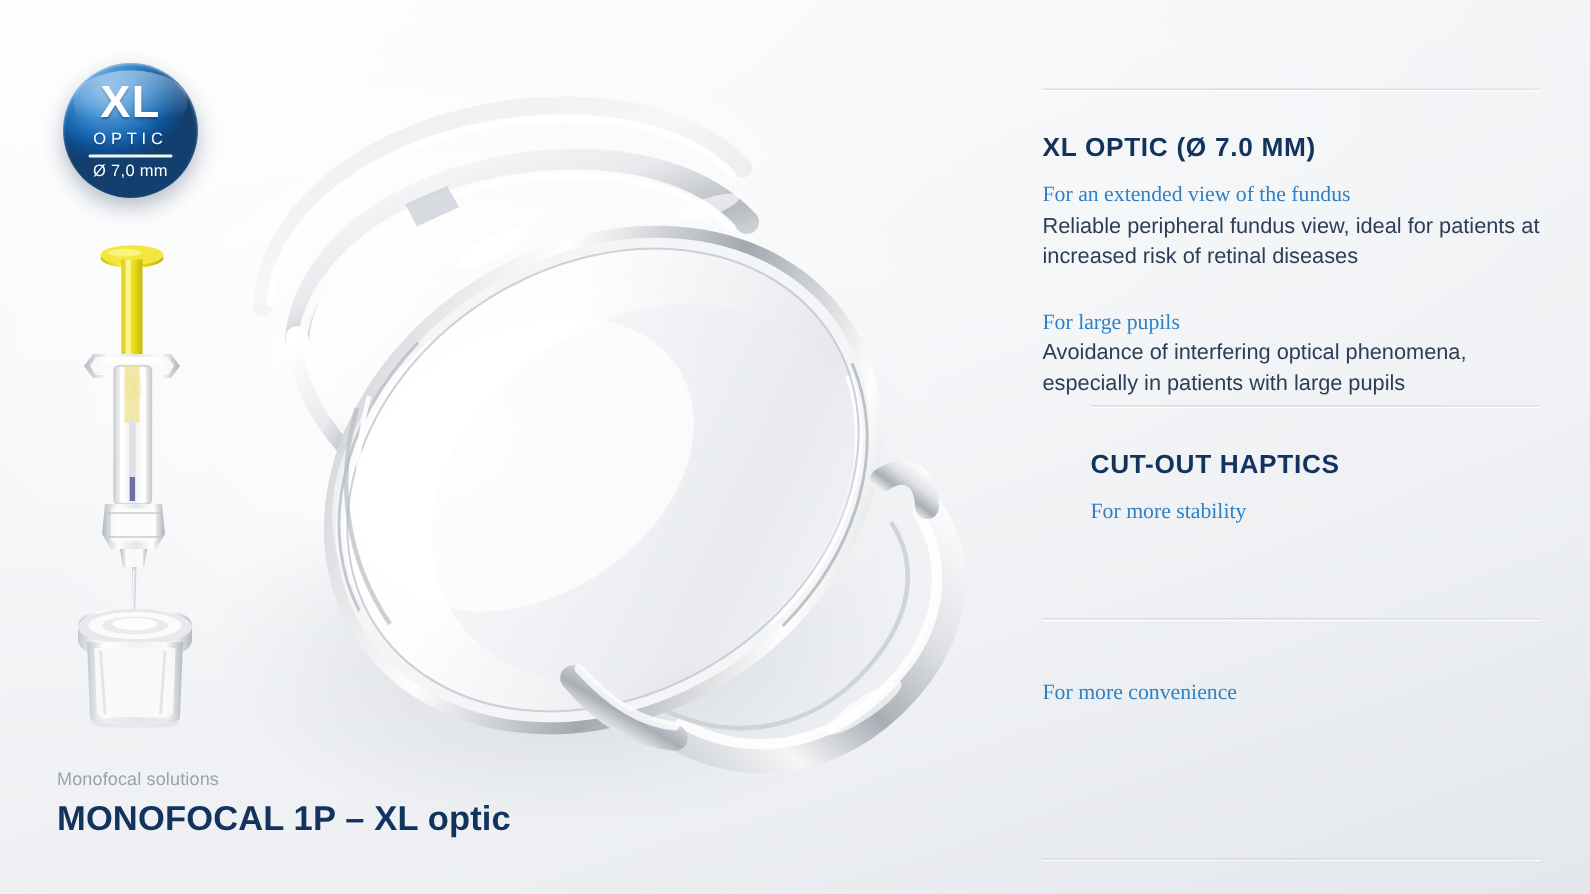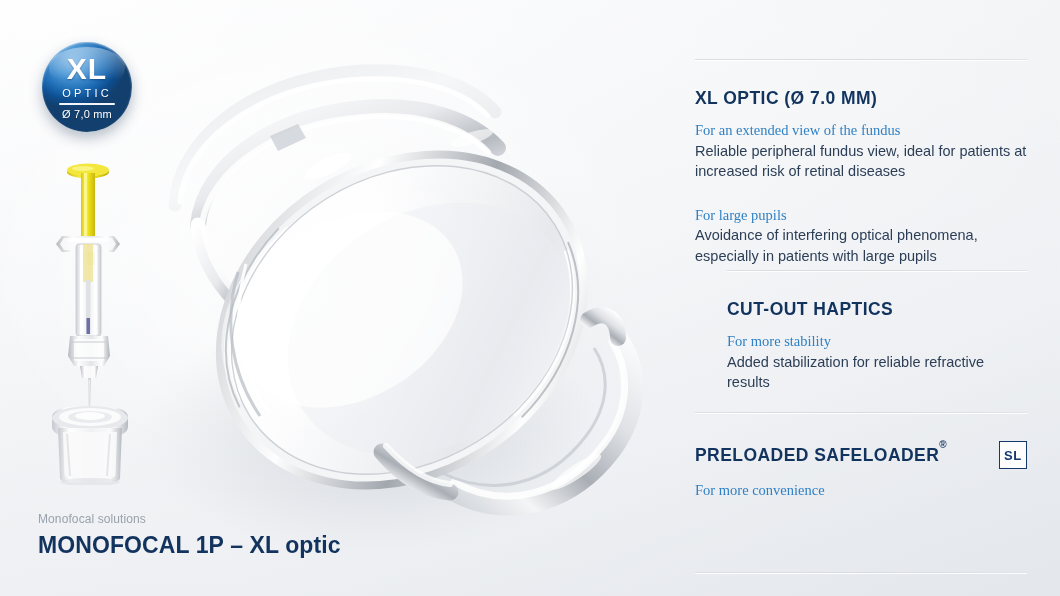--- a/index.html
+++ b/index.html
@@ -326,31 +326,26 @@
       </div>
     </div>
 
     <div class="s2">
       <div class="divider"></div>
       <div class="sec-inner">
         <div class="sec-head">
           <h2>CUT-OUT HAPTICS</h2>
         </div>
         <div class="sub">For more stability</div>
-        <div class="body">Added stabilization for reliable refractive results</div>
       </div>
     </div>
 
     <div class="s3">
       <div class="divider"></div>
       <div class="sec-inner">
-        <div class="sec-head">
-          <h2><span>PRELOADED SAFELOADER</span><sup>®</sup></h2>
-          <div class="sl-badge">SL</div>
-        </div>
         <div class="sub">For more convenience</div>
       </div>
     </div>
 
     <div class="s4">
       <div class="divider"></div>
     </div>
 
   </div>
 </div>

